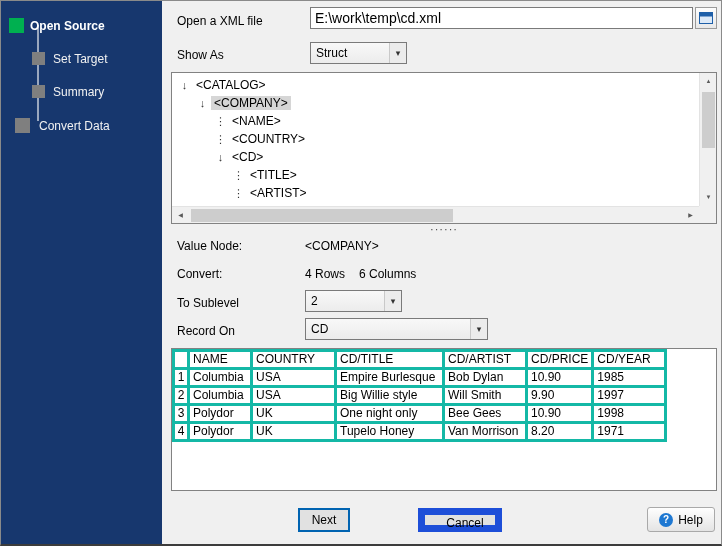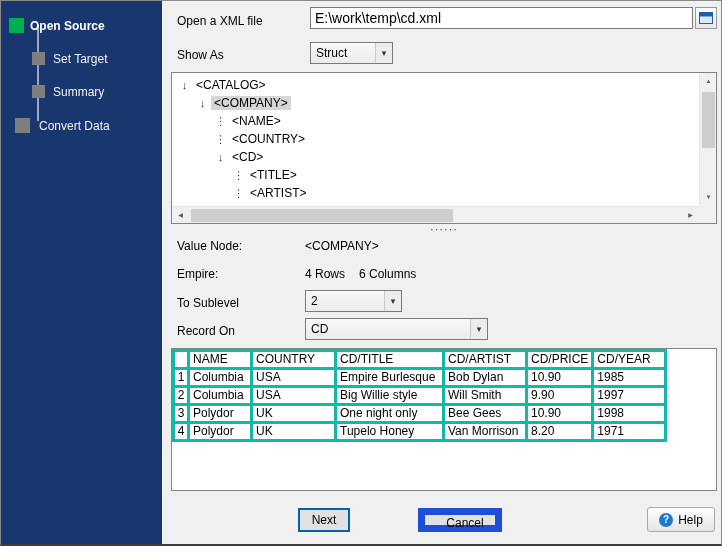--- a/index.html
+++ b/index.html
@@ -44,21 +44,21 @@
     display:flex; align-items:center; justify-content:center; padding:0; cursor:pointer;
   }
   .combo {
     position:absolute; height:22px; border:1px solid #7a7a7a;
     background:linear-gradient(#f8f8f8,#ececec);
     display:flex; align-items:center;
   }
   .combo-value { flex:1; padding-left:5px; line-height:20px; overflow:hidden; white-space:nowrap; }
   .combo-arrow { width:17px; text-align:center; font-size:9px; color:#333;
     border-left:1px solid #c9c9c9; line-height:20px; background:#ececec; }
-  .combo.show-as  { left:309px; top:41px;  width:83px; }
+  .combo.show-as  { left:309px; top:41px;  width:97px; }
   .combo.sublevel { left:304px; top:289px; width:97px; }
   .combo.recordon { left:304px; top:317px; width:183px; }
   
   .tree-panel { position:absolute; left:170px; top:71px; width:546px; height:152px;
     background:#fff; border:1px solid #828282; }
   .tree-content { position:absolute; left:1px; top:1px; right:18px; bottom:18px;
     overflow:hidden; padding-top:2px; }
   .tree-row { height:18px; line-height:18px; white-space:nowrap; }
   .tree-icon { display:inline-block; width:13px; text-align:center; color:#333;
     font-size:11px; margin-right:2px; }
@@ -160,21 +160,21 @@
       <div class="scroll-btn right">▶</div>
     </div>
     <div class="scroll-corner"></div>
   </div>
 
   <div class="splitter">······</div>
 
   <div class="lbl" style="left:176px; top:238px;">Value Node:</div>
   <div class="val" style="left:304px; top:238px;">&lt;COMPANY&gt;</div>
 
-  <div class="lbl" style="left:176px; top:266px;">Empire:</div>
+  <div class="lbl" style="left:176px; top:266px;">Convert:</div>
   <div class="val" style="left:304px; top:266px;">
     <span>4 Rows</span><span class="records-cols">6 Columns</span>
   </div>
 
   <div class="lbl" style="left:176px; top:295px;">To Sublevel</div>
   <div class="combo sublevel">
     <span class="combo-value">2</span>
     <span class="combo-arrow">▾</span>
   </div>
 

